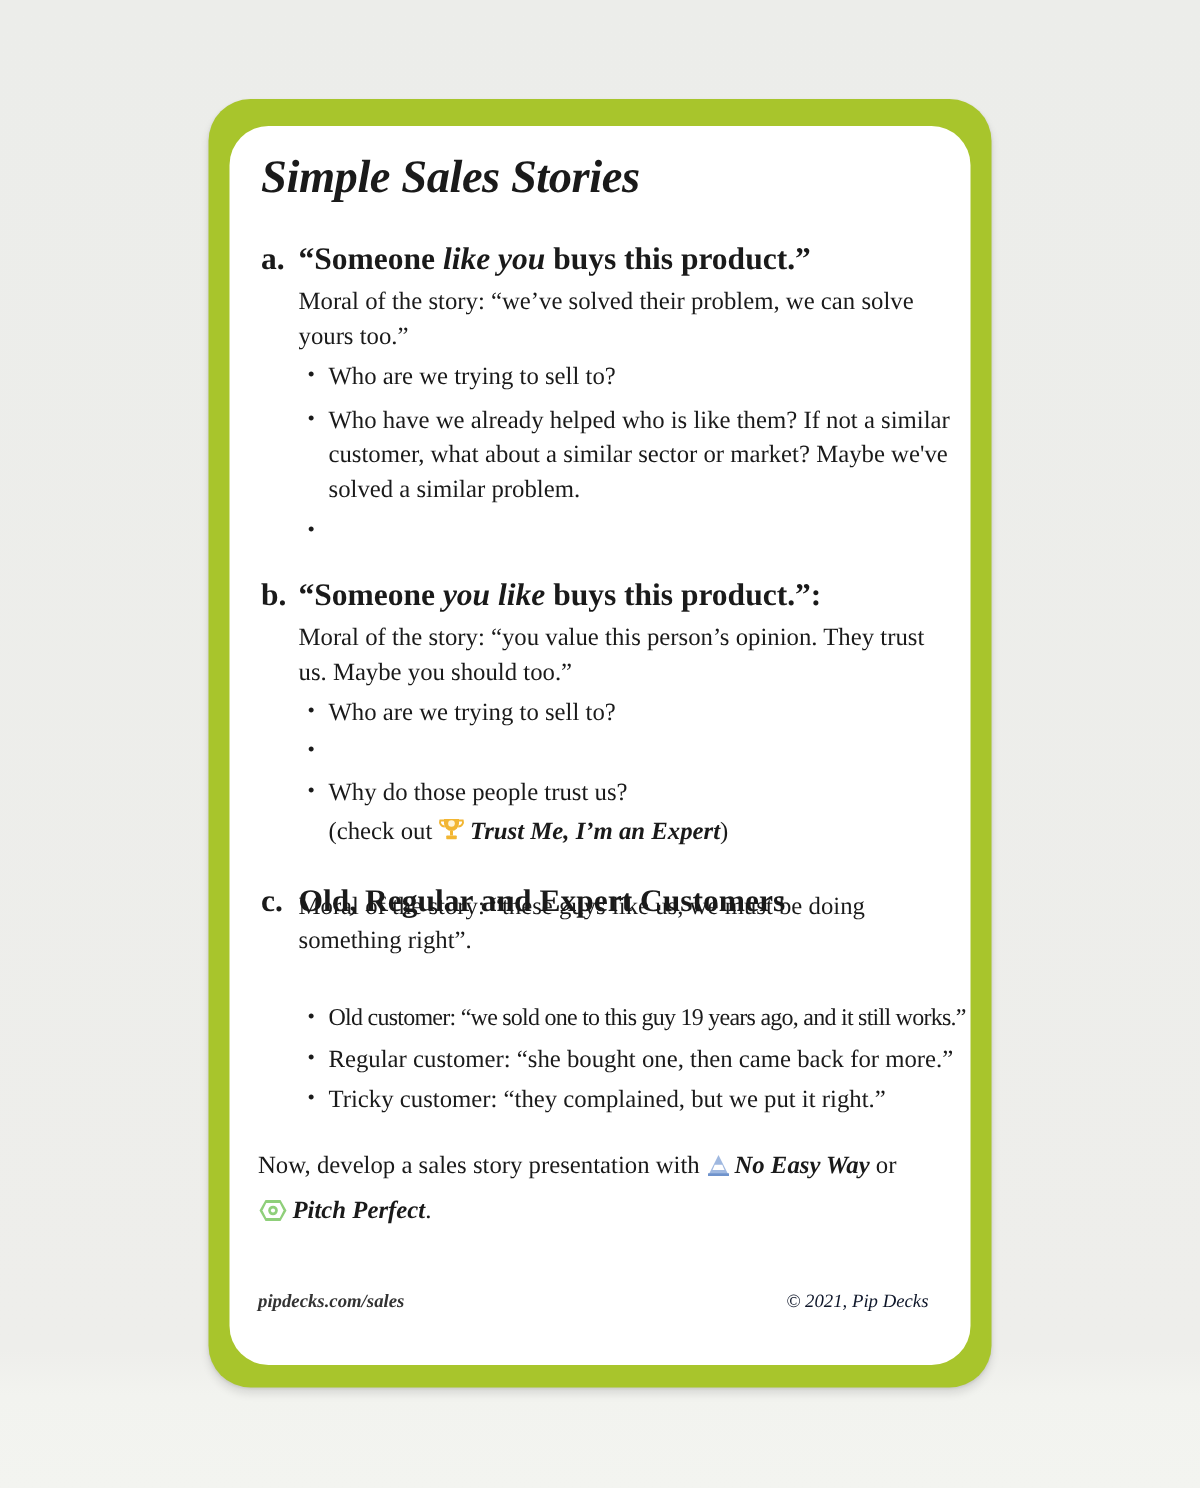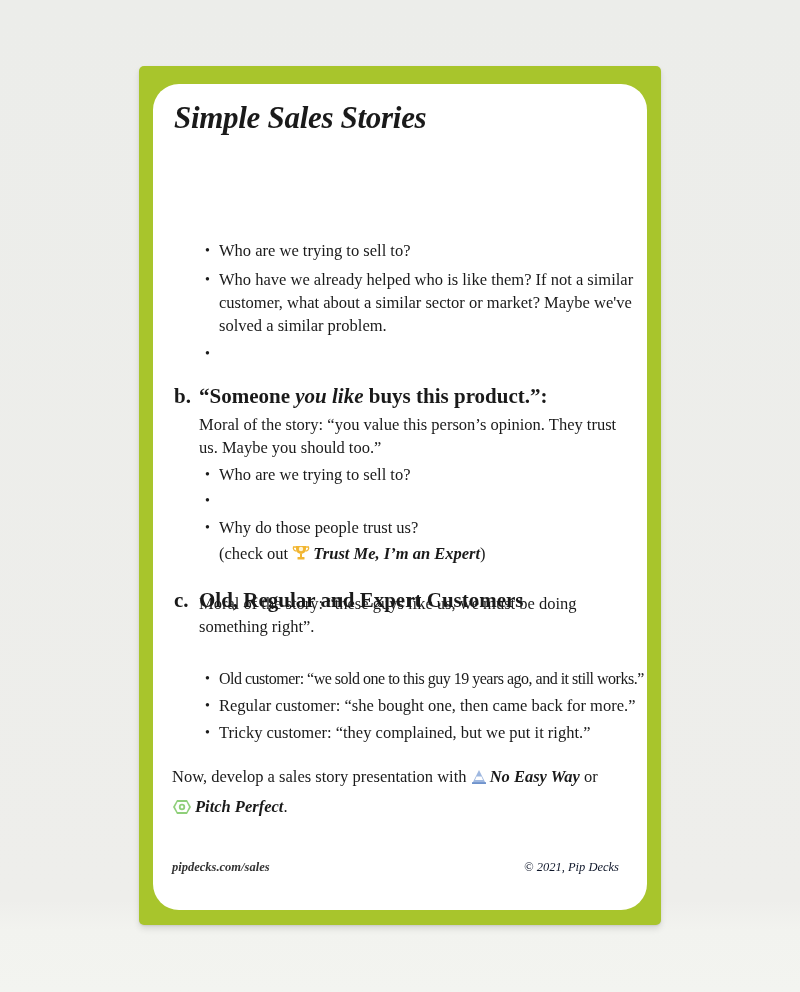--- a/index.html
+++ b/index.html
@@ -5,21 +5,21 @@
     html, body { margin: 0; padding: 0; }
     body {
       width: 800px; height: 992px; overflow: hidden; position: relative;
       background: linear-gradient(to bottom, #ecedea 0px, #eeeeeb 900px, #f2f3ef 930px, #f3f4f0 992px);
       font-family: "Liberation Serif", "DejaVu Serif", serif;
       color: #1a1a1a;
     }
     .card {
       position: absolute; left: 139px; top: 66px; width: 522px; height: 859px;
       background: #a8c52c;
-      border-radius: 5px;
+      border-radius: 28px;
       box-shadow: 0 4px 6px rgba(0,0,0,0.10), 0 1px 2px rgba(0,0,0,0.08);
     }
     .panel {
       position: absolute; left: 14px; top: 18px; width: 494px; height: 826px;
       background: #ffffff;
       border-radius: 26px;
     }
     .title {
       position: absolute; left: 21px; top: 16px;
       font-size: 31px; font-weight: bold; font-style: italic;
@@ -61,20 +61,24 @@
     .footer-right { right: 28px; font-weight: normal; color: #0f172a; }
   </style>
 </head>
 <body>
 
 <div class="card">
   <div class="panel">
 
     <h1 class="title">Simple Sales Stories</h1>
 
+    <h2 class="section-head" style="top:76px;">
+      <span class="letter">a.</span><span>“Someone </span><i>like you</i><span> buys this product.”</span>
+    </h2>
+    <p class="moral" style="top:105px;">Moral of the story: “we’ve solved their problem, we can solve yours too.”</p>
     <div class="bullet" style="top:155px;">
       <span class="dot">•</span><span>Who are we trying to sell to?</span>
     </div>
     <div class="bullet" style="top:184px;">
       <span class="dot">•</span><span>Who have we already helped who is like them? If not a similar customer, what about a similar sector or market? Maybe we've solved a similar problem.</span>
     </div>
     <div class="bullet" style="top:258px;">
       <span class="dot">•</span>
     </div>
 

